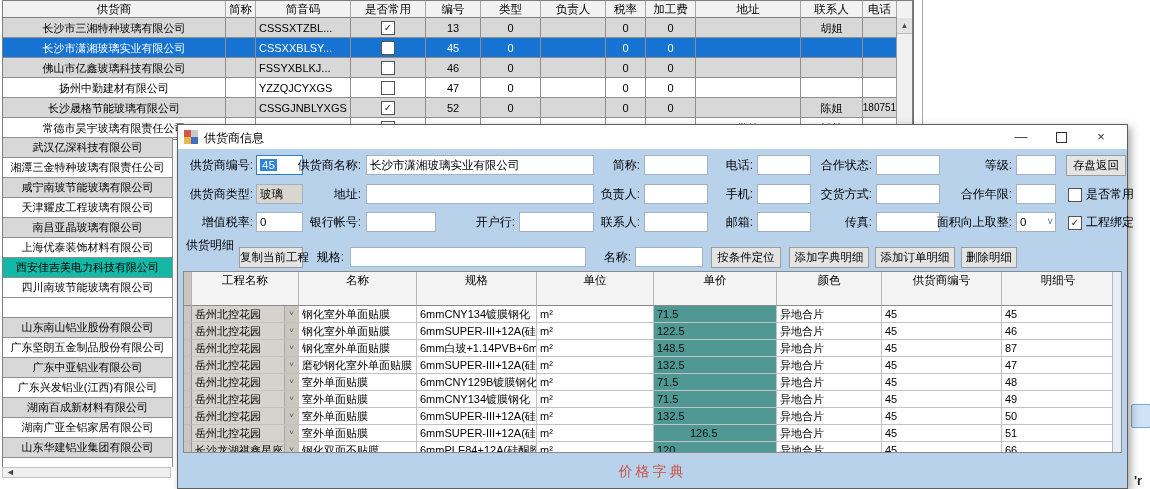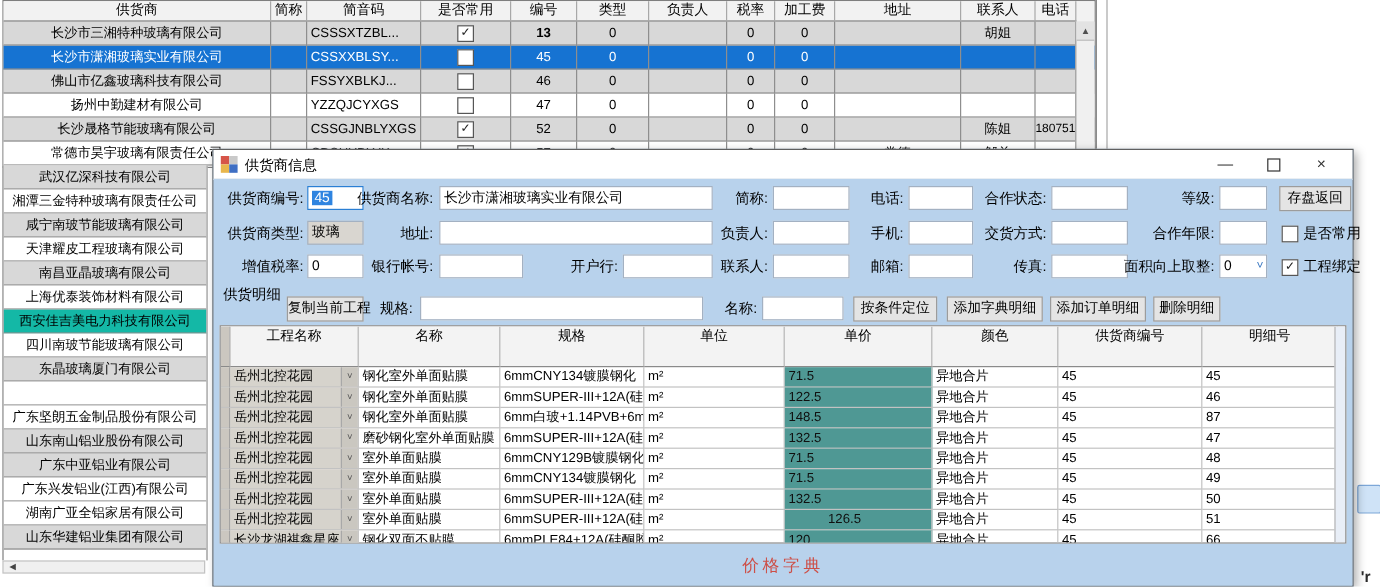--- a/index.html
+++ b/index.html
@@ -113,21 +113,21 @@
         <div class="bt-cell" style="width: 34px;">电话</div>
       </div>
     <div id="bt-rows">
         <div class="bt-row shade-g">
           <div class="bt-cell" style="width: 223px;">长沙市三湘特种玻璃有限公司</div>
           <div class="bt-cell" style="width: 30px;"></div>
           <div class="bt-cell left" style="width: 95px;">CSSSXTZBL...</div>
           <div class="bt-cell" style="width: 75px;">
             <span class="cbx">✓</span>
           </div>
-          <div class="bt-cell" style="width: 55px; font-weight: bold;">13</div>
+          <div class="bt-cell" style="width: 55px;">13</div>
           <div class="bt-cell" style="width: 60px;">0</div>
           <div class="bt-cell" style="width: 65px;"></div>
           <div class="bt-cell" style="width: 40px;">0</div>
           <div class="bt-cell" style="width: 50px;">0</div>
           <div class="bt-cell" style="width: 105px;"></div>
           <div class="bt-cell" style="width: 62px;">胡姐</div>
           <div class="bt-cell" style="width: 34px; font-size: 10px;"></div>
         </div>
         <div class="bt-row selected">
           <div class="bt-cell" style="width: 223px;">长沙市潇湘玻璃实业有限公司</div>
@@ -217,26 +217,26 @@
 
   <div class="left-list" id="left-list">
       <div class="ll-row shade-g" style="background: rgb(216, 216, 216);">武汉亿深科技有限公司</div>
       <div class="ll-row shade-w" style="background: rgb(255, 255, 255);">湘潭三金特种玻璃有限责任公司</div>
       <div class="ll-row shade-g" style="background: rgb(216, 216, 216);">咸宁南玻节能玻璃有限公司</div>
       <div class="ll-row shade-w" style="background: rgb(255, 255, 255);">天津耀皮工程玻璃有限公司</div>
       <div class="ll-row shade-g" style="background: rgb(216, 216, 216);">南昌亚晶玻璃有限公司</div>
       <div class="ll-row shade-w" style="background: rgb(255, 255, 255);">上海优泰装饰材料有限公司</div>
       <div class="ll-row shade-g" style="background: #14b8a6; text-align: center;">西安佳吉美电力科技有限公司</div>
       <div class="ll-row shade-w" style="background: rgb(255, 255, 255);">四川南玻节能玻璃有限公司</div>
-      <div class="ll-row shade-g" style="background: rgb(216, 216, 216);">东晶玻璃厦门有限公司</div>
       <div class="ll-row shade-w" style="background: rgb(255, 255, 255);"></div>
+      <div class="ll-row shade-g" style="background: rgb(216, 216, 216);">山东南山铝业股份有限公司</div>
       <div class="ll-row shade-w" style="background: rgb(255, 255, 255);">广东坚朗五金制品股份有限公司</div>
-      <div class="ll-row shade-g" style="background: rgb(216, 216, 216);">山东南山铝业股份有限公司</div>
       <div class="ll-row shade-g" style="background: rgb(216, 216, 216);">广东中亚铝业有限公司</div>
       <div class="ll-row shade-w" style="background: rgb(255, 255, 255); text-align: center;">广东兴发铝业(江西)有限公司</div>
+      <div class="ll-row shade-g" style="background: rgb(216, 216, 216);">湖南百成新材料有限公司</div>
       <div class="ll-row shade-w" style="background: rgb(255, 255, 255);">湖南广亚全铝家居有限公司</div>
       <div class="ll-row shade-g" style="background: rgb(216, 216, 216);">山东华建铝业集团有限公司</div>
     </div>
   <div class="left-hscroll">
     <span class="arr">◄</span>
   </div>
 
   <div class="vline1"></div>
   <div class="vline2"></div>
   <div class="peek-thumb"></div>

